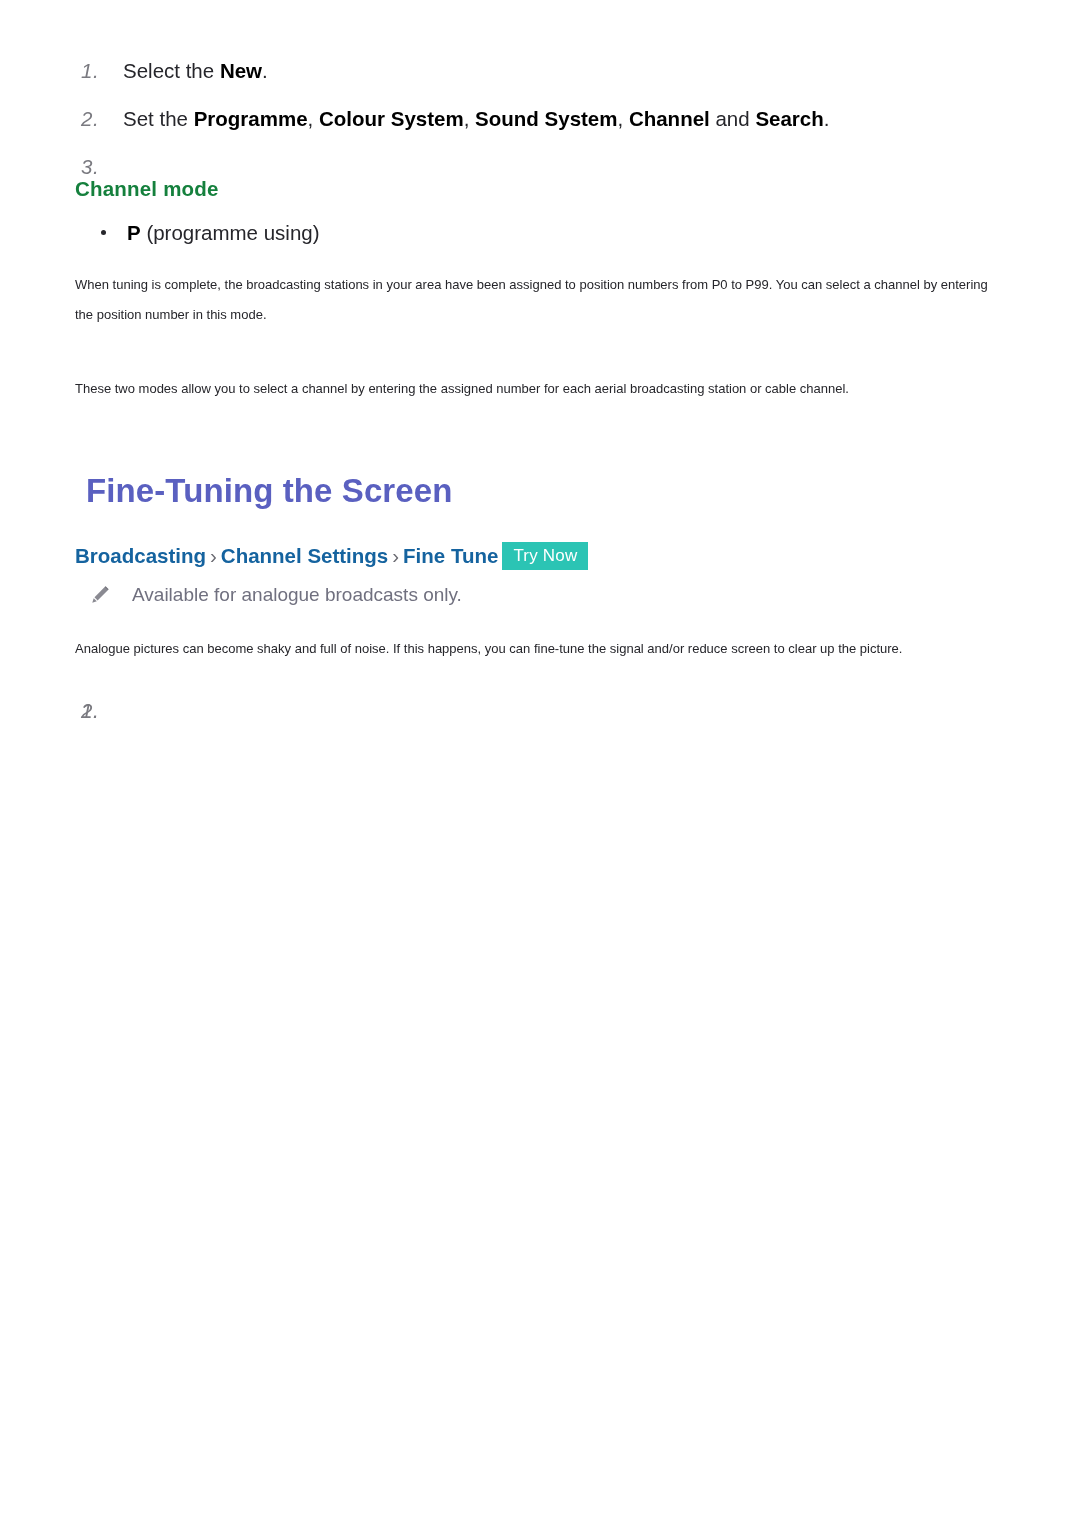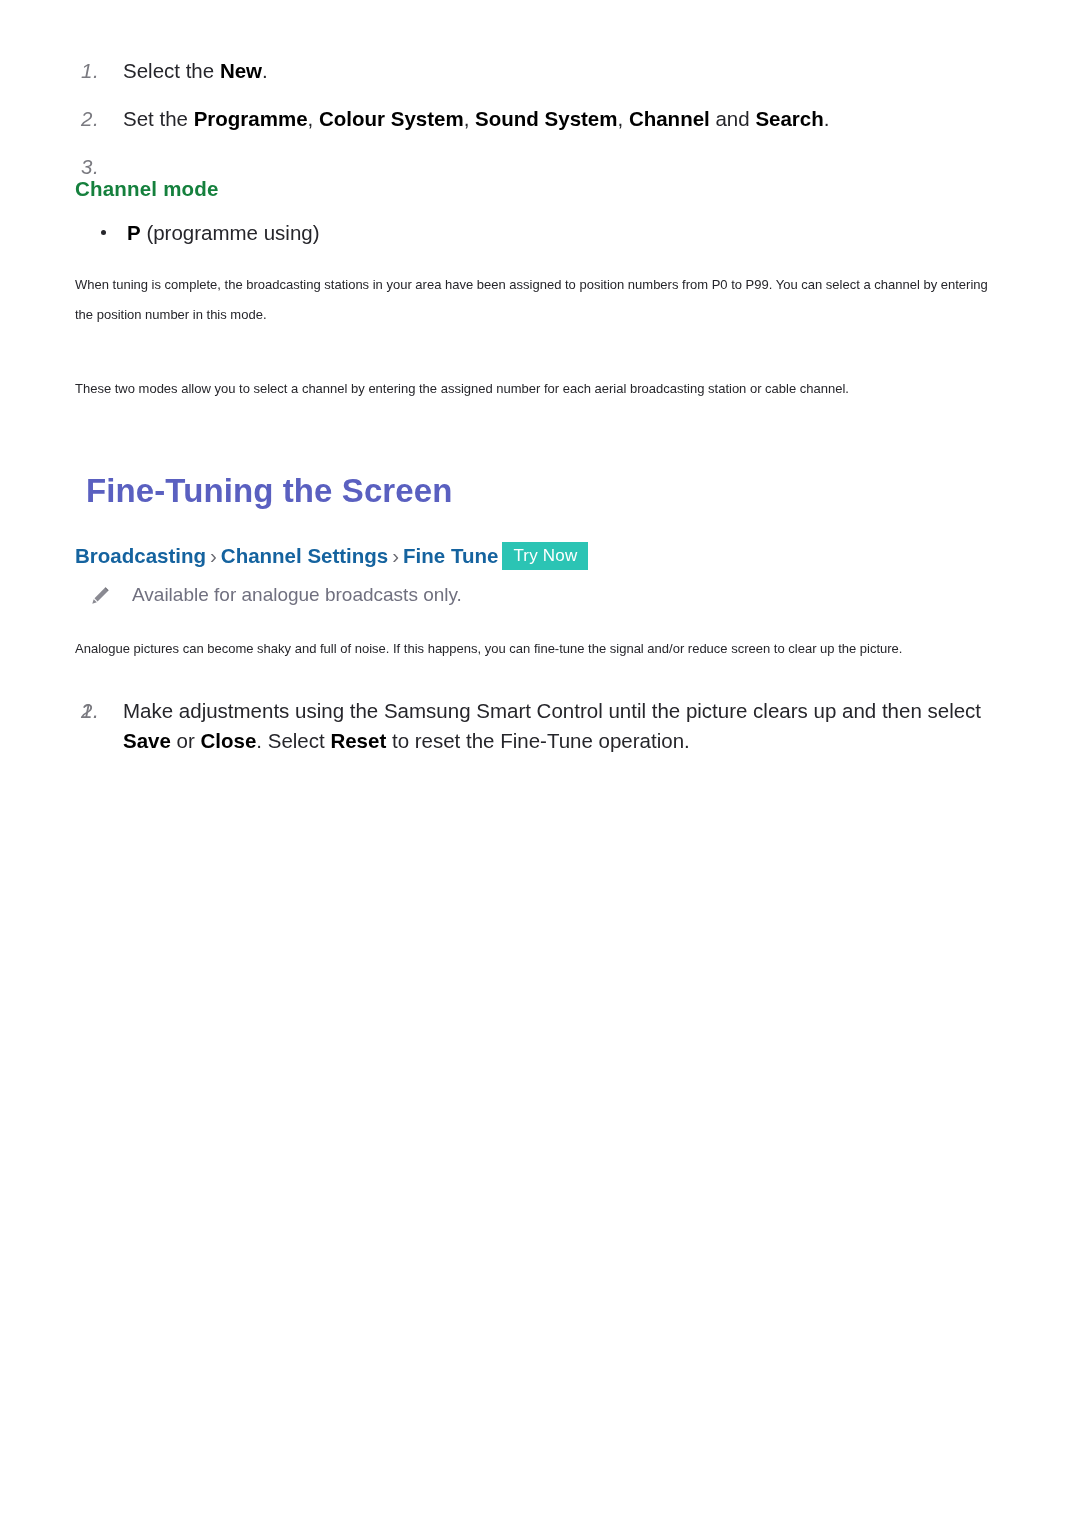--- a/index.html
+++ b/index.html
@@ -134,21 +134,21 @@
     padding: 5px 11px 6px 11px;
     border-radius: 0;
     vertical-align: 2px;
     margin-left: 4px;
     letter-spacing: .2px;
   }
 
   
   .note {
     display: flex;
-    align-items: center;
+    align-items: flex-start;
     margin-top: 10px;
   }
   .note .pencil-icon {
     width: 22px;
     height: 22px;
     flex: 0 0 22px;
     margin-left: 14px;
     margin-top: 3px;
   }
   .note .note-text {
@@ -236,18 +236,17 @@
     <p class="body">Analogue pictures can become shaky and full of noise. If this happens, you can fine-tune the signal and/or reduce screen to clear up the picture.</p>
 
     <div style="height:14px"></div>
 
     <ol class="olist">
       <li>
         <span class="onum">1.</span>
       </li>
       <li>
         <span class="onum">2.</span>
-        <span class="rich"><span>Make adjustments using the Samsung Smart Control until the picture clears up and then select </span><span class="lk">Save</span><span> or </span><span class="lk">Close</span><span>. Select </span><span class="lk">Reset</span><span> to reset the Fine-Tune operation.</span></span>
       </li>
     </ol>
 
   </div>
 </div>
 
 </body></html>

